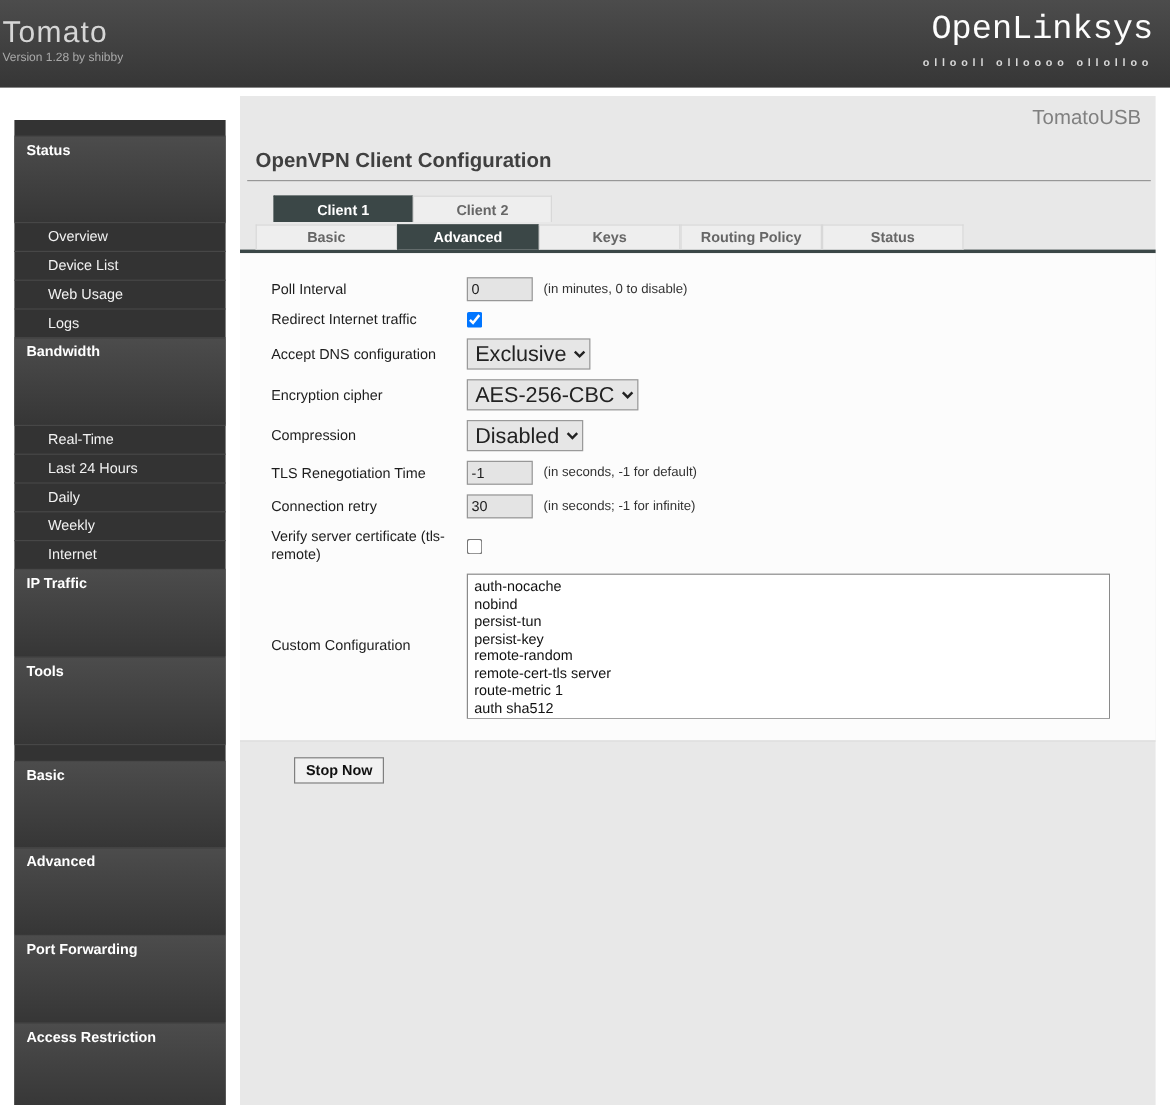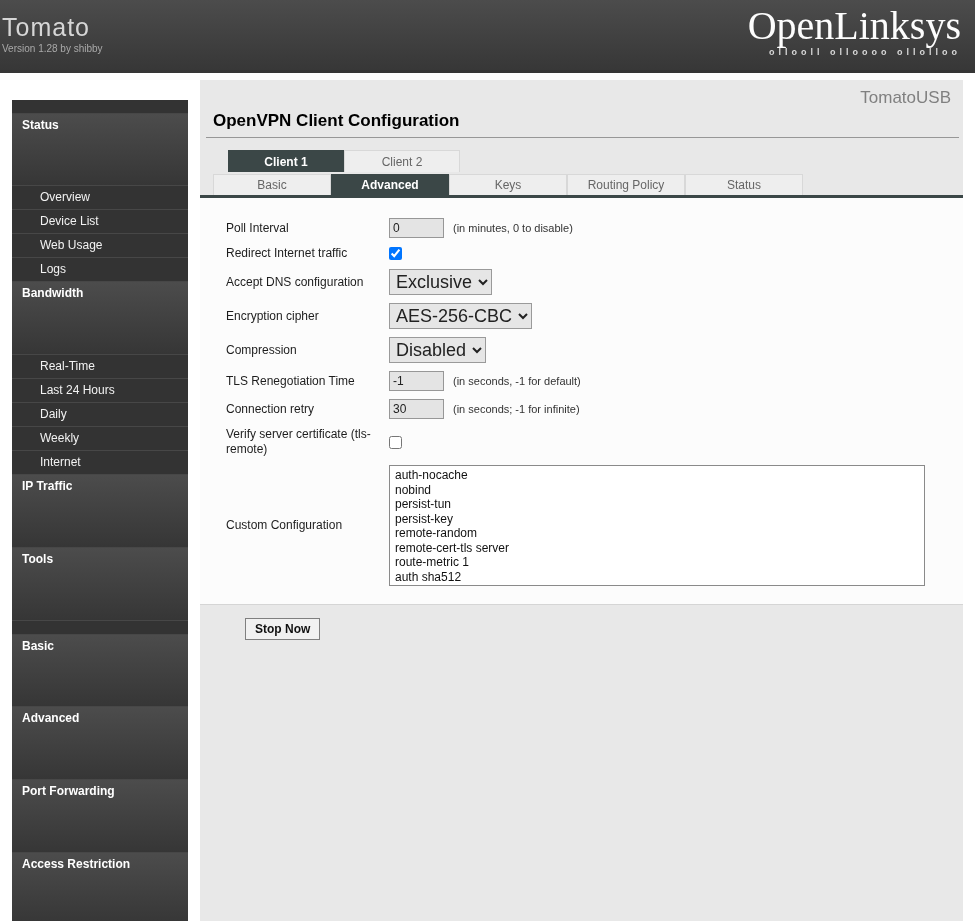--- a/index.html
+++ b/index.html
@@ -9,21 +9,21 @@
   .header {
     height: 73px;
     background: linear-gradient(#4c4c4c, #363636);
     position: relative;
     color: #fff;
   }
   .brand { position: absolute; left: 2px; top: 14px; }
   .brand-name { font-size: 25px; color: #d6d6d6; letter-spacing: 1px; line-height: 26px; }
   .brand-version { font-size: 10px; color: #a9a9a9; margin-top: 3px; text-align: center; }
   .logo { position: absolute; right: 14px; top: 6px; text-align: right; }
-  .logo-name { font-family: Liberation Serif, serif; font-size: 40px; color: #fdfdfd; line-height: 40px; }
+  .logo-name { font-family: Liberation Mono, monospace; font-size: 28px; color: #fdfdfd; line-height: 40px; }
   .logo-sub { font-size: 9px; letter-spacing: 4px; color: #d8d8d8; margin-top: 1px; font-weight: bold; }
 
   
   .layout { display: flex; align-items: flex-start; padding: 0 12px; }
 
   
   .sidebar {
     width: 176px; flex-shrink: 0;
     margin-top: 27px;
     background: #333333;
@@ -47,30 +47,30 @@
   .content {
     flex: 1;
     margin-left: 12px;
     margin-top: 7px;
     background: #e8e8e8;
     min-height: 841px;
     padding-bottom: 30px;
   }
   .watermark { text-align: right; font-size: 17px; color: #808080; padding: 8px 12px 0 0; }
   .page-title {
-    color: #000000; font-size: 17px; font-weight: bold;
-    padding: 3px 0 0 13px; margin: 0 0 6px 0;
+    color: #404040; font-size: 17px; font-weight: bold;
+    padding: 3px 0 0 13px; margin: 13px 0 6px 0;
   }
   .title-rule { border: none; border-top: 1px solid #979797; margin: 0 4px 12px 6px; }
 
   .tabs-clients { display: flex; padding-left: 28px; }
   .tabs-sections { display: flex; padding-left: 13px; margin-top: 2px; border-bottom: 3px solid #3b4747; }
   .tab {
     width: 116px; text-align: center; font-size: 12px;
-    padding: 4px 0 3px 0; cursor: pointer;
+    padding: 4px 0 3px 0; cursor: pointer; font-weight: bold;
   }
   .tab.inactive { background: #eeeeee; color: #666; border: 1px solid #d8d8d8; border-bottom: none; }
   .tab.active { background: #3b4747; color: #fff; font-weight: bold; border: 1px solid #3b4747; border-bottom: none; }
   .tabs-sections .tab { width: 118px; padding: 3px 0; }
 
   .form-box {
     background: #fcfcfc;
     border-bottom: 1px solid #d5d5d5;
     padding: 16px 0 14px 0;
   }

